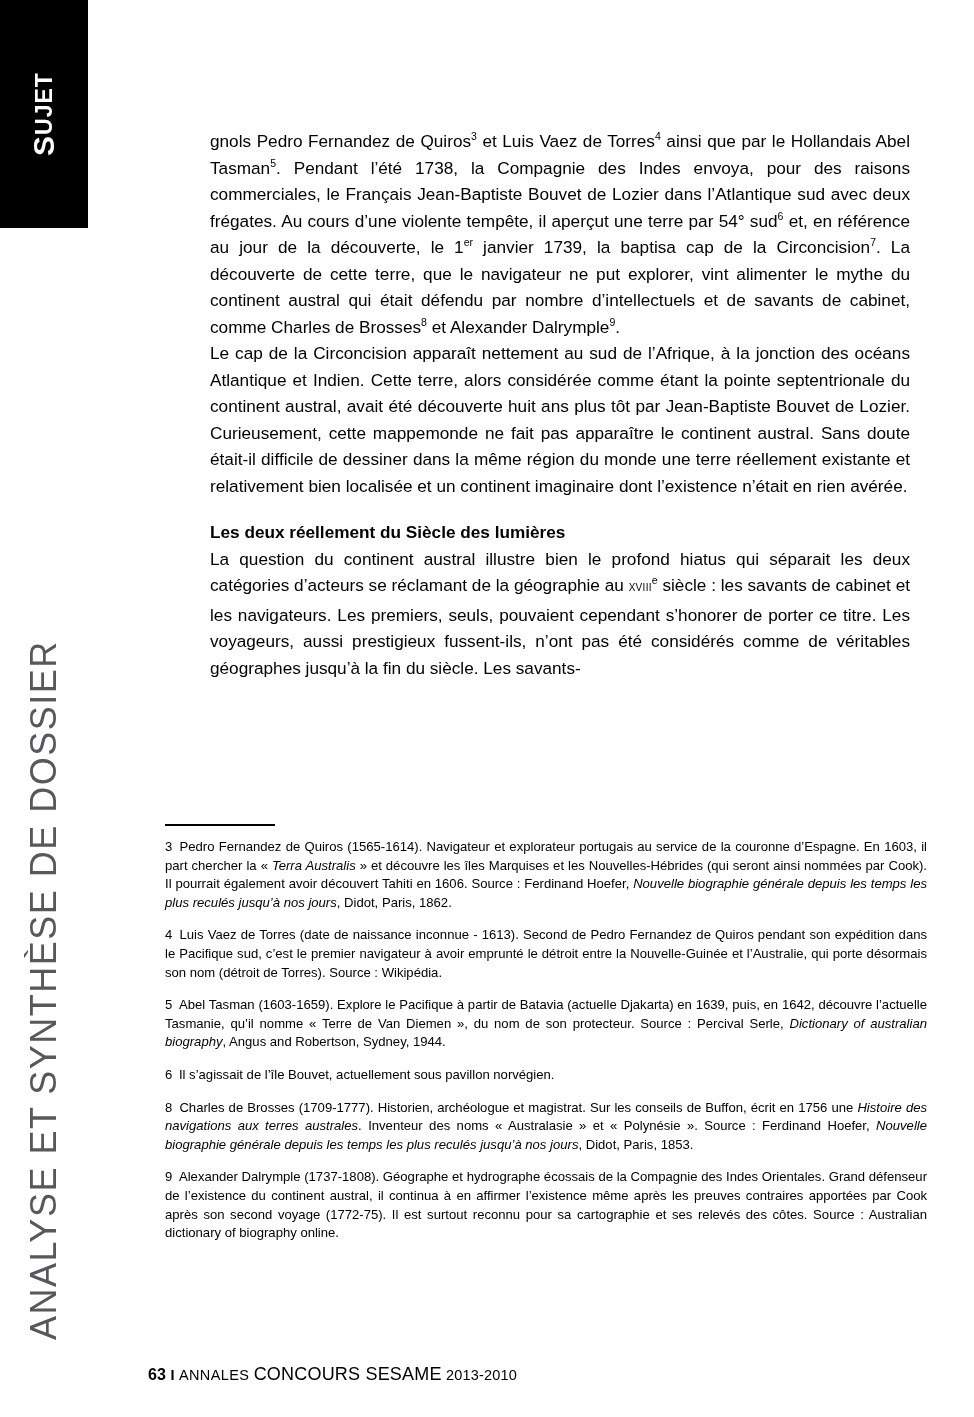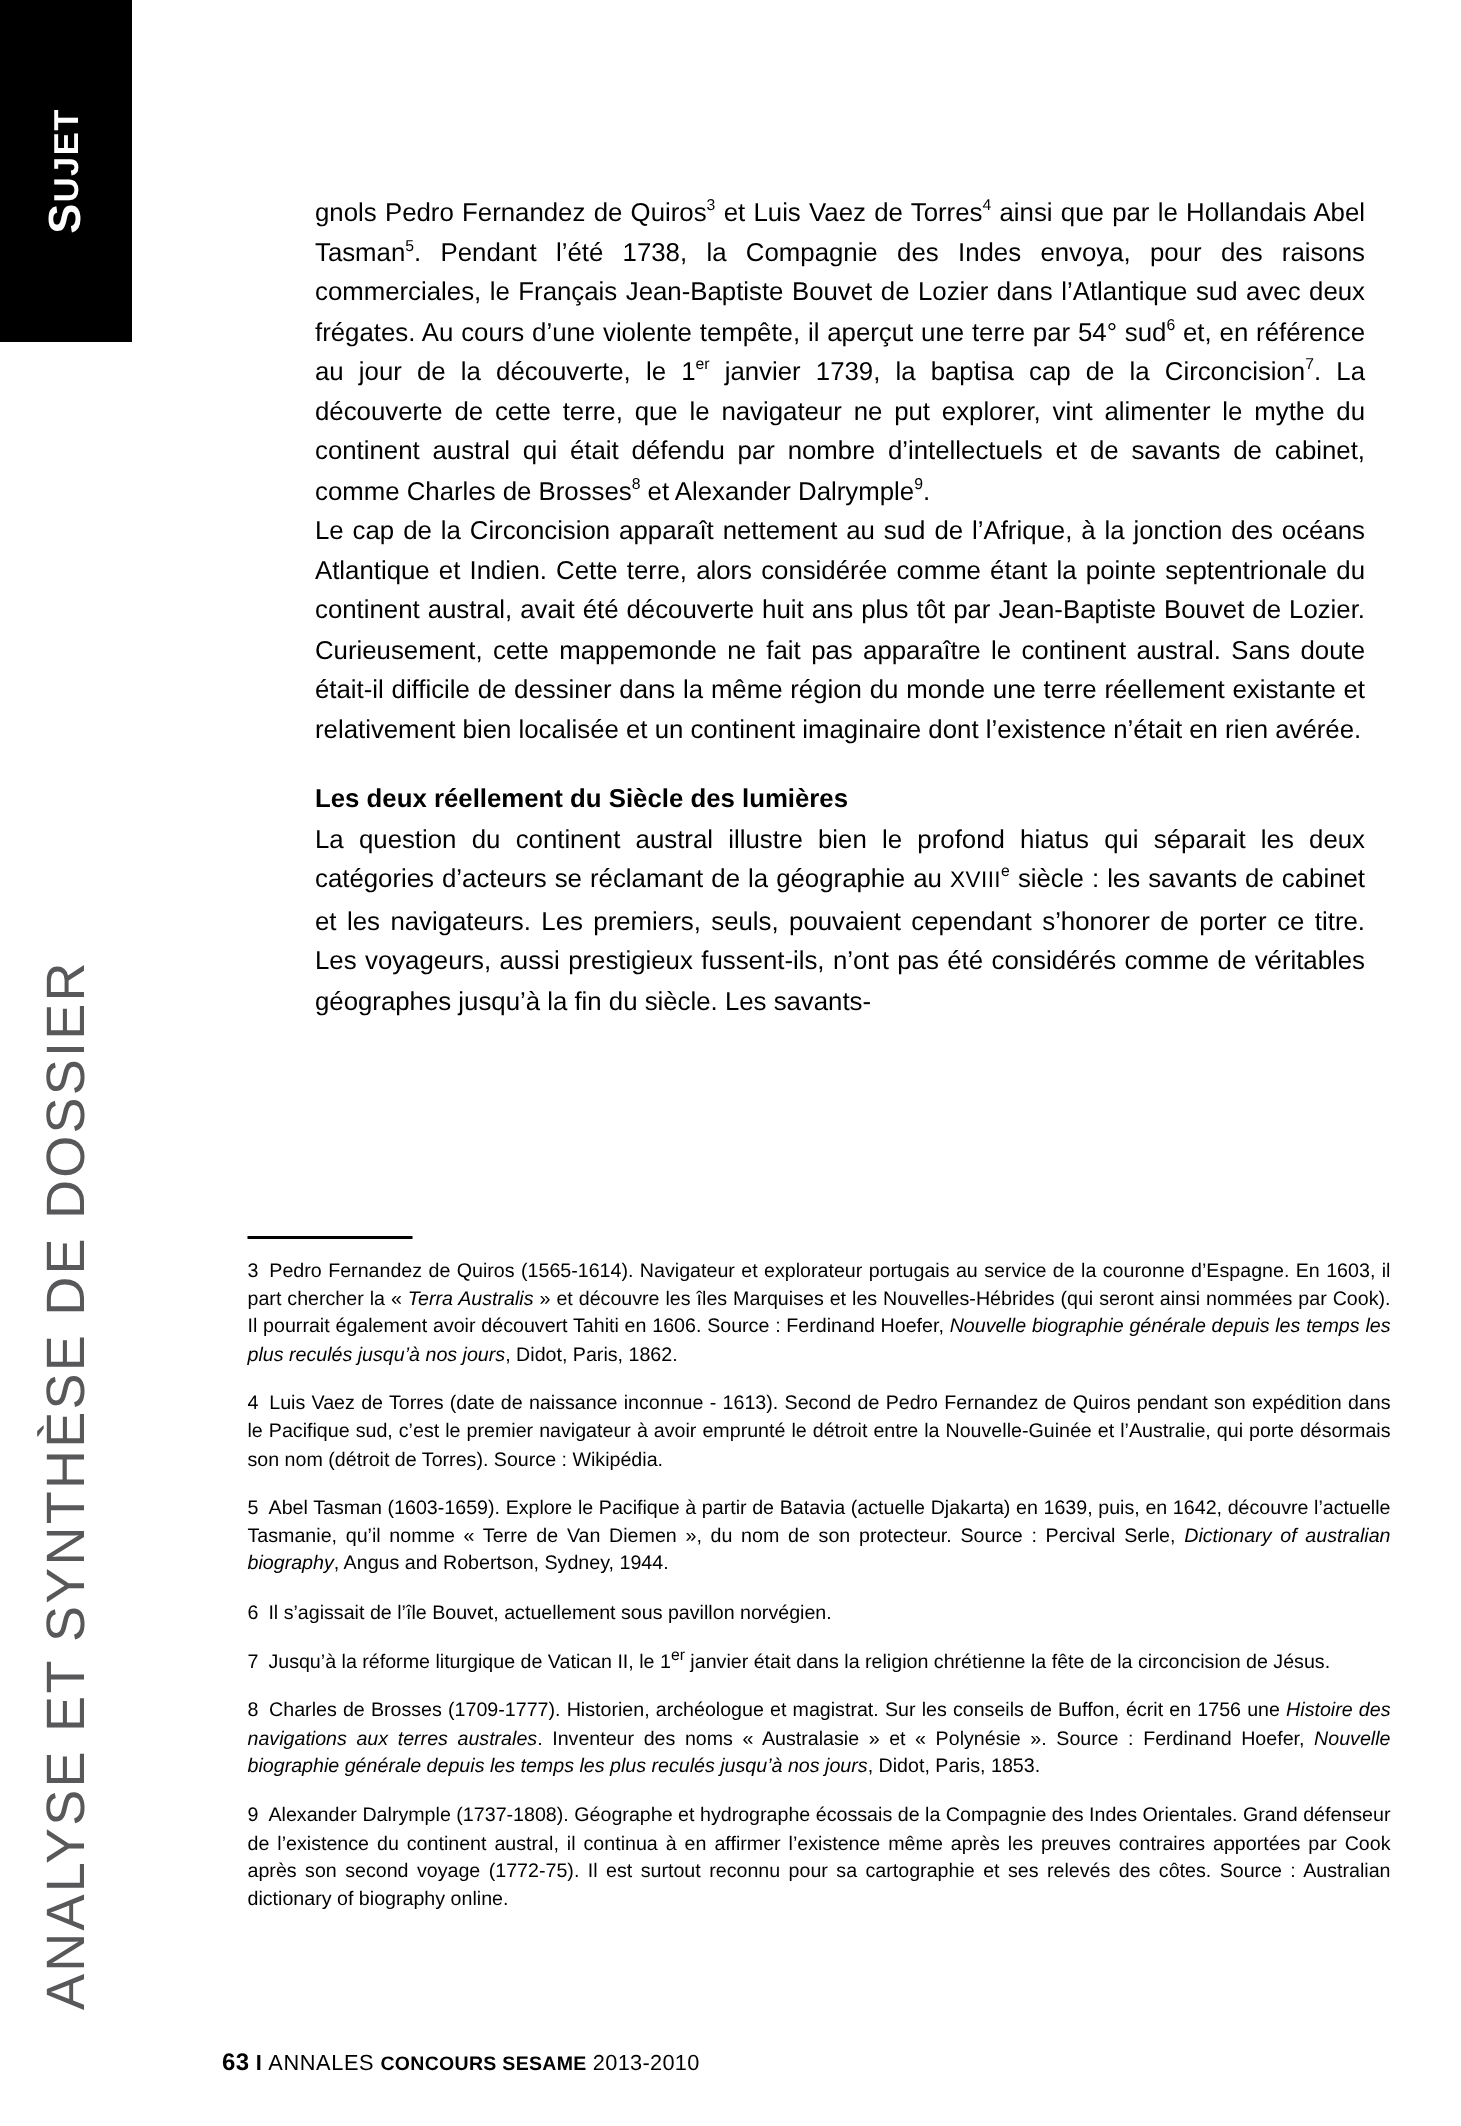--- a/index.html
+++ b/index.html
@@ -94,21 +94,21 @@
     line-height: 26.5px;
     font-weight: bold;
     margin: 20px 0 0 0;
   }
   sup {
     font-size: 10.5px;
     vertical-align: super;
     line-height: 0;
   }
   .sc {
-    font-size: 15px;
+    font-size: 10px;
     letter-spacing: 0.3px;
   }
   
   .footnotes {
     position: absolute;
     left: 148px;
     top: 824px;
     width: 762px;
     margin-left: 17px;
   }
@@ -142,22 +142,22 @@
     font-weight: bold;
     font-size: 16px;
   }
   .footer .sep {
     font-weight: bold;
   }
   .footer .annales {
     letter-spacing: 0.4px;
   }
   .footer .brand {
-    font-weight: bold;
-    font-size: 13px;
+    font-weight: normal;
+    font-size: 18px;
     letter-spacing: 0.2px;
   }
 </style>
 </head>
 <body>
 
 <div class="page">
 
   <div class="sidebar">
     <div class="sidebar-black"></div>
@@ -175,21 +175,20 @@
     <p class="body-text" id="p3"><span>La question du continent austral illustre bien le profond hiatus qui séparait les deux catégories d’acteurs se réclamant de la géographie au </span><span class="sc">XVIII</span><sup>e</sup><span> siècle : les savants de cabinet et les navigateurs. Les premiers, seuls, pouvaient cependant s’honorer de porter ce titre. Les voyageurs, aussi prestigieux fussent-ils, n’ont pas été considérés comme de véritables géographes jusqu’à la fin du siècle. Les savants-</span></p>
   </div>
 
   <div class="footnotes">
     <div class="fn-rule"></div>
     <div id="fn-list">
         <p class="fn"><span class="num">3 </span><span>Pedro Fernandez de Quiros (1565-1614). Navigateur et explorateur portugais au service de la couronne d’Espagne. En 1603, il part chercher la « </span><em>Terra Australis</em><span> » et découvre les îles Marquises et les Nouvelles-Hébrides (qui seront ainsi nommées par Cook). Il pourrait également avoir découvert Tahiti en 1606. Source : Ferdinand Hoefer, </span><em>Nouvelle biographie générale depuis les temps les plus reculés jusqu’à nos jours</em><span>, Didot, Paris, 1862.</span></p>
         <p class="fn"><span class="num">4 </span><span>Luis Vaez de Torres (date de naissance inconnue - 1613). Second de Pedro Fernandez de Quiros pendant son expédition dans le Pacifique sud, c’est le premier navigateur à avoir emprunté le détroit entre la Nouvelle-Guinée et l’Australie, qui porte désormais son nom (détroit de Torres). Source : Wikipédia.</span></p>
         <p class="fn"><span class="num">5 </span><span>Abel Tasman (1603-1659). Explore le Pacifique à partir de Batavia (actuelle Djakarta) en 1639, puis, en 1642, découvre l’actuelle Tasmanie, qu’il nomme « Terre de Van Diemen », du nom de son protecteur. Source : Percival Serle, </span><em>Dictionary of australian biography</em><span>, Angus and Robertson, Sydney, 1944.</span></p>
         <p class="fn"><span class="num">6 </span><span>Il s’agissait de l’île Bouvet, actuellement sous pavillon norvégien.</span></p>
-        <p class="fn"><span class="num">7 </span><span>Jusqu’à la réforme liturgique de Vatican II, le 1</span><sup>er</sup><span> janvier était dans la religion chrétienne la fête de la circoncision de Jésus.</span></p>
         <p class="fn"><span class="num">8 </span><span>Charles de Brosses (1709-1777). Historien, archéologue et magistrat. Sur les conseils de Buffon, écrit en 1756 une </span><em>Histoire des navigations aux terres australes</em><span>. Inventeur des noms « Australasie » et « Polynésie ». Source : Ferdinand Hoefer, </span><em>Nouvelle biographie générale depuis les temps les plus reculés jusqu’à nos jours</em><span>, Didot, Paris, 1853.</span></p>
         <p class="fn"><span class="num">9 </span><span>Alexander Dalrymple (1737-1808). Géographe et hydrographe écossais de la Compagnie des Indes Orientales. Grand défenseur de l’existence du continent austral, il continua à en affirmer l’existence même après les preuves contraires apportées par Cook après son second voyage (1772-75). Il est surtout reconnu pour sa cartographie et ses relevés des côtes. Source : Australian dictionary of biography online.</span></p>
       </div>
   </div>
 
   <div class="footer">
     <span class="pg">63</span>
     <span class="sep">I</span>
     <span class="annales">ANNALES</span>
     <span class="brand">CONCOURS SESAME</span>

